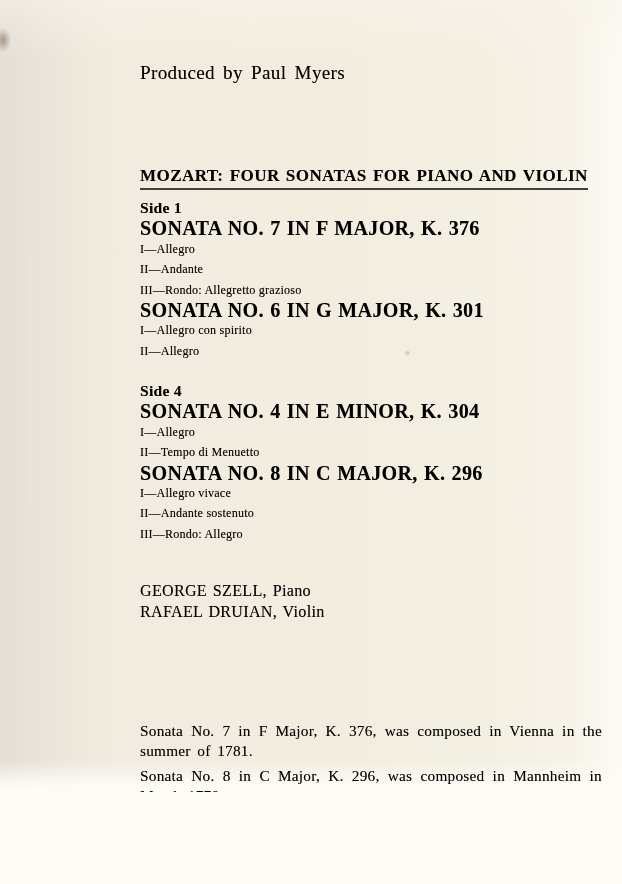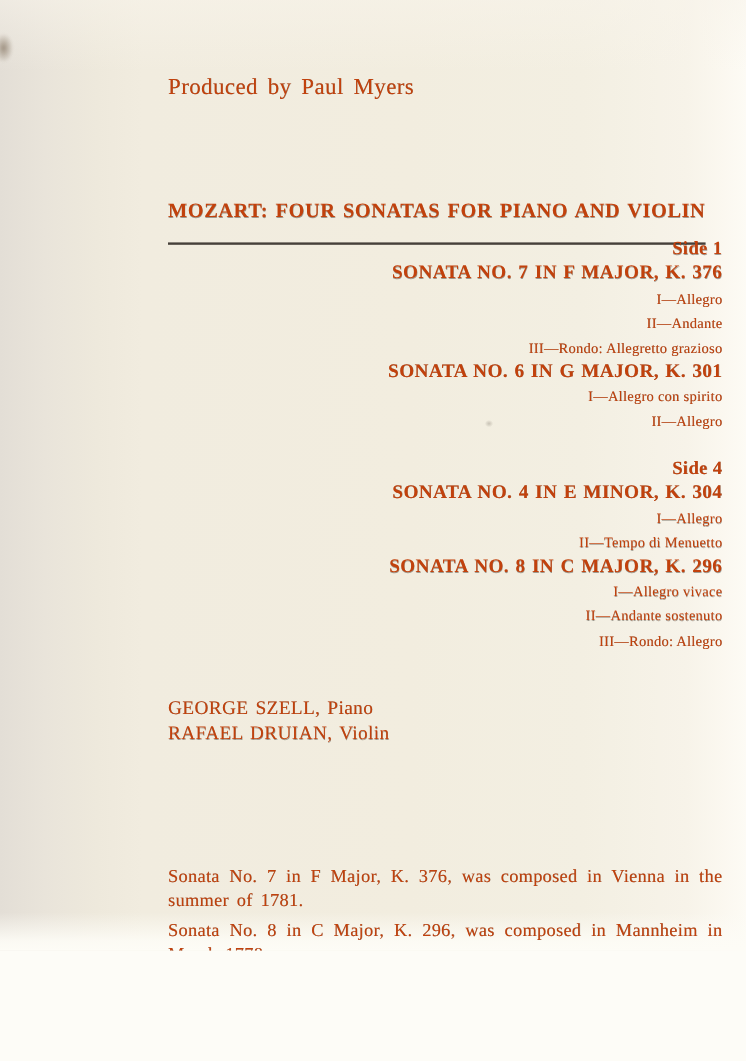--- a/index.html
+++ b/index.html
@@ -6,21 +6,21 @@
     margin: 0;
     padding: 0;
     background: #fdfcf7;
   }
   .stage {
     position: relative;
     width: 622px;
     height: 792px;
     overflow: hidden;
     font-family: "Liberation Serif", "DejaVu Serif", serif;
-    color: #c2410c;
+    color: #000000;
   }
   
   .paper {
     position: absolute;
     inset: 0;
     background:
       linear-gradient(180deg, rgba(255,255,255,0) 0%, rgba(255,255,255,0) 96%, rgba(253,252,246,0.9) 99%, #fdfcf6 100%),
       linear-gradient(90deg, #e3ded6 0%, #e9e4da 6%, #eee9dc 13%, #f1ecdf 19%, #f2eddf 55%, #f3efe2 78%, #f7f3e9 92%, #fbf8f0 97%, #fdfbf5 100%);
   }
   .paper-top-fade {
@@ -60,43 +60,42 @@
     white-space: nowrap;
   }
   .album-title {
     position: absolute;
     left: 0; top: 166px;
     font-size: 17px;
     font-weight: bold;
     letter-spacing: 0.45px;
     word-spacing: 1.5px;
     white-space: nowrap;
-    padding-bottom: 16px;
+    padding-bottom: 2px;
     border-bottom: 2px solid #46403a;
   }
   .side-block {
     position: absolute;
     left: 0;
     width: 462px;
-    text-align: right;
   }
   .side-block.side-1 { top: 198px; }
   .side-block.side-2 { top: 381px; }
   .side-label {
     font-size: 15.5px;
     font-weight: bold;
     line-height: 20.4px;
     letter-spacing: 0.3px;
   }
   .track-line {
     line-height: 20.4px;
     white-space: nowrap;
   }
   .track-line.sonata {
-    font-size: 16px;
+    font-size: 20px;
     font-weight: bold;
     letter-spacing: 0.35px;
     word-spacing: 1px;
   }
   .track-line.movement {
     font-size: 12px;
     letter-spacing: 0.25px;
   }
   .performers {
     position: absolute;

